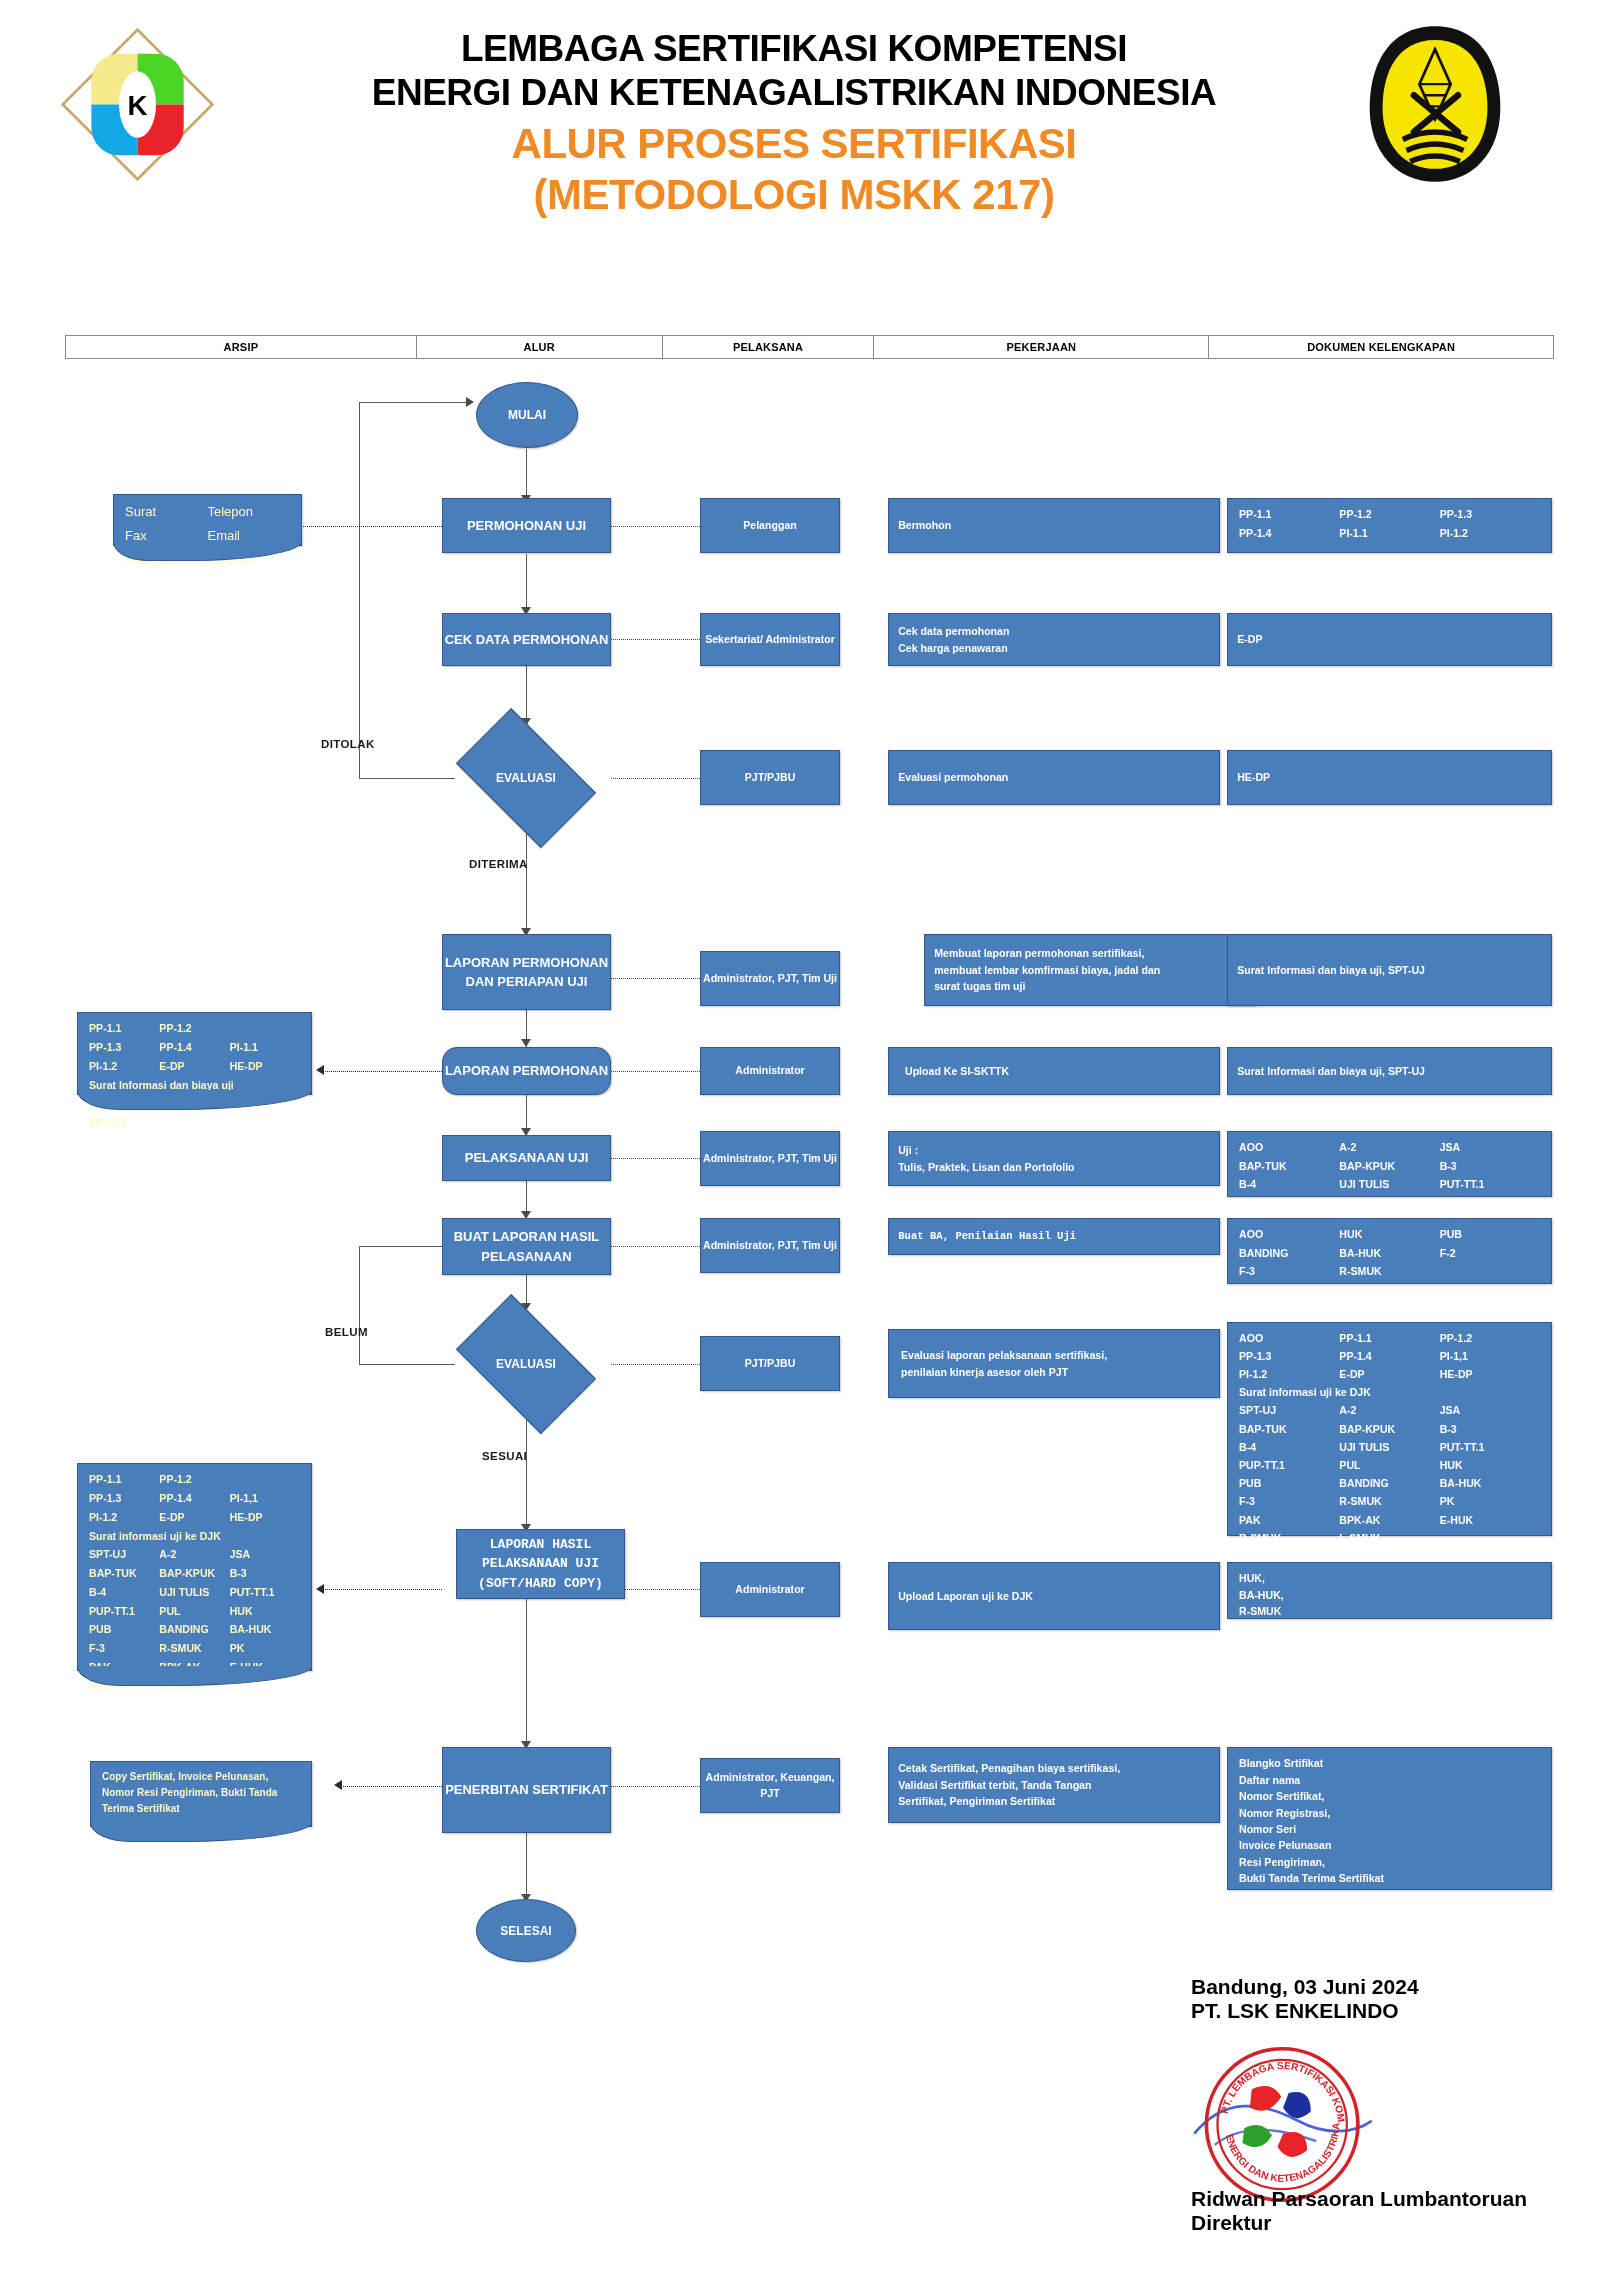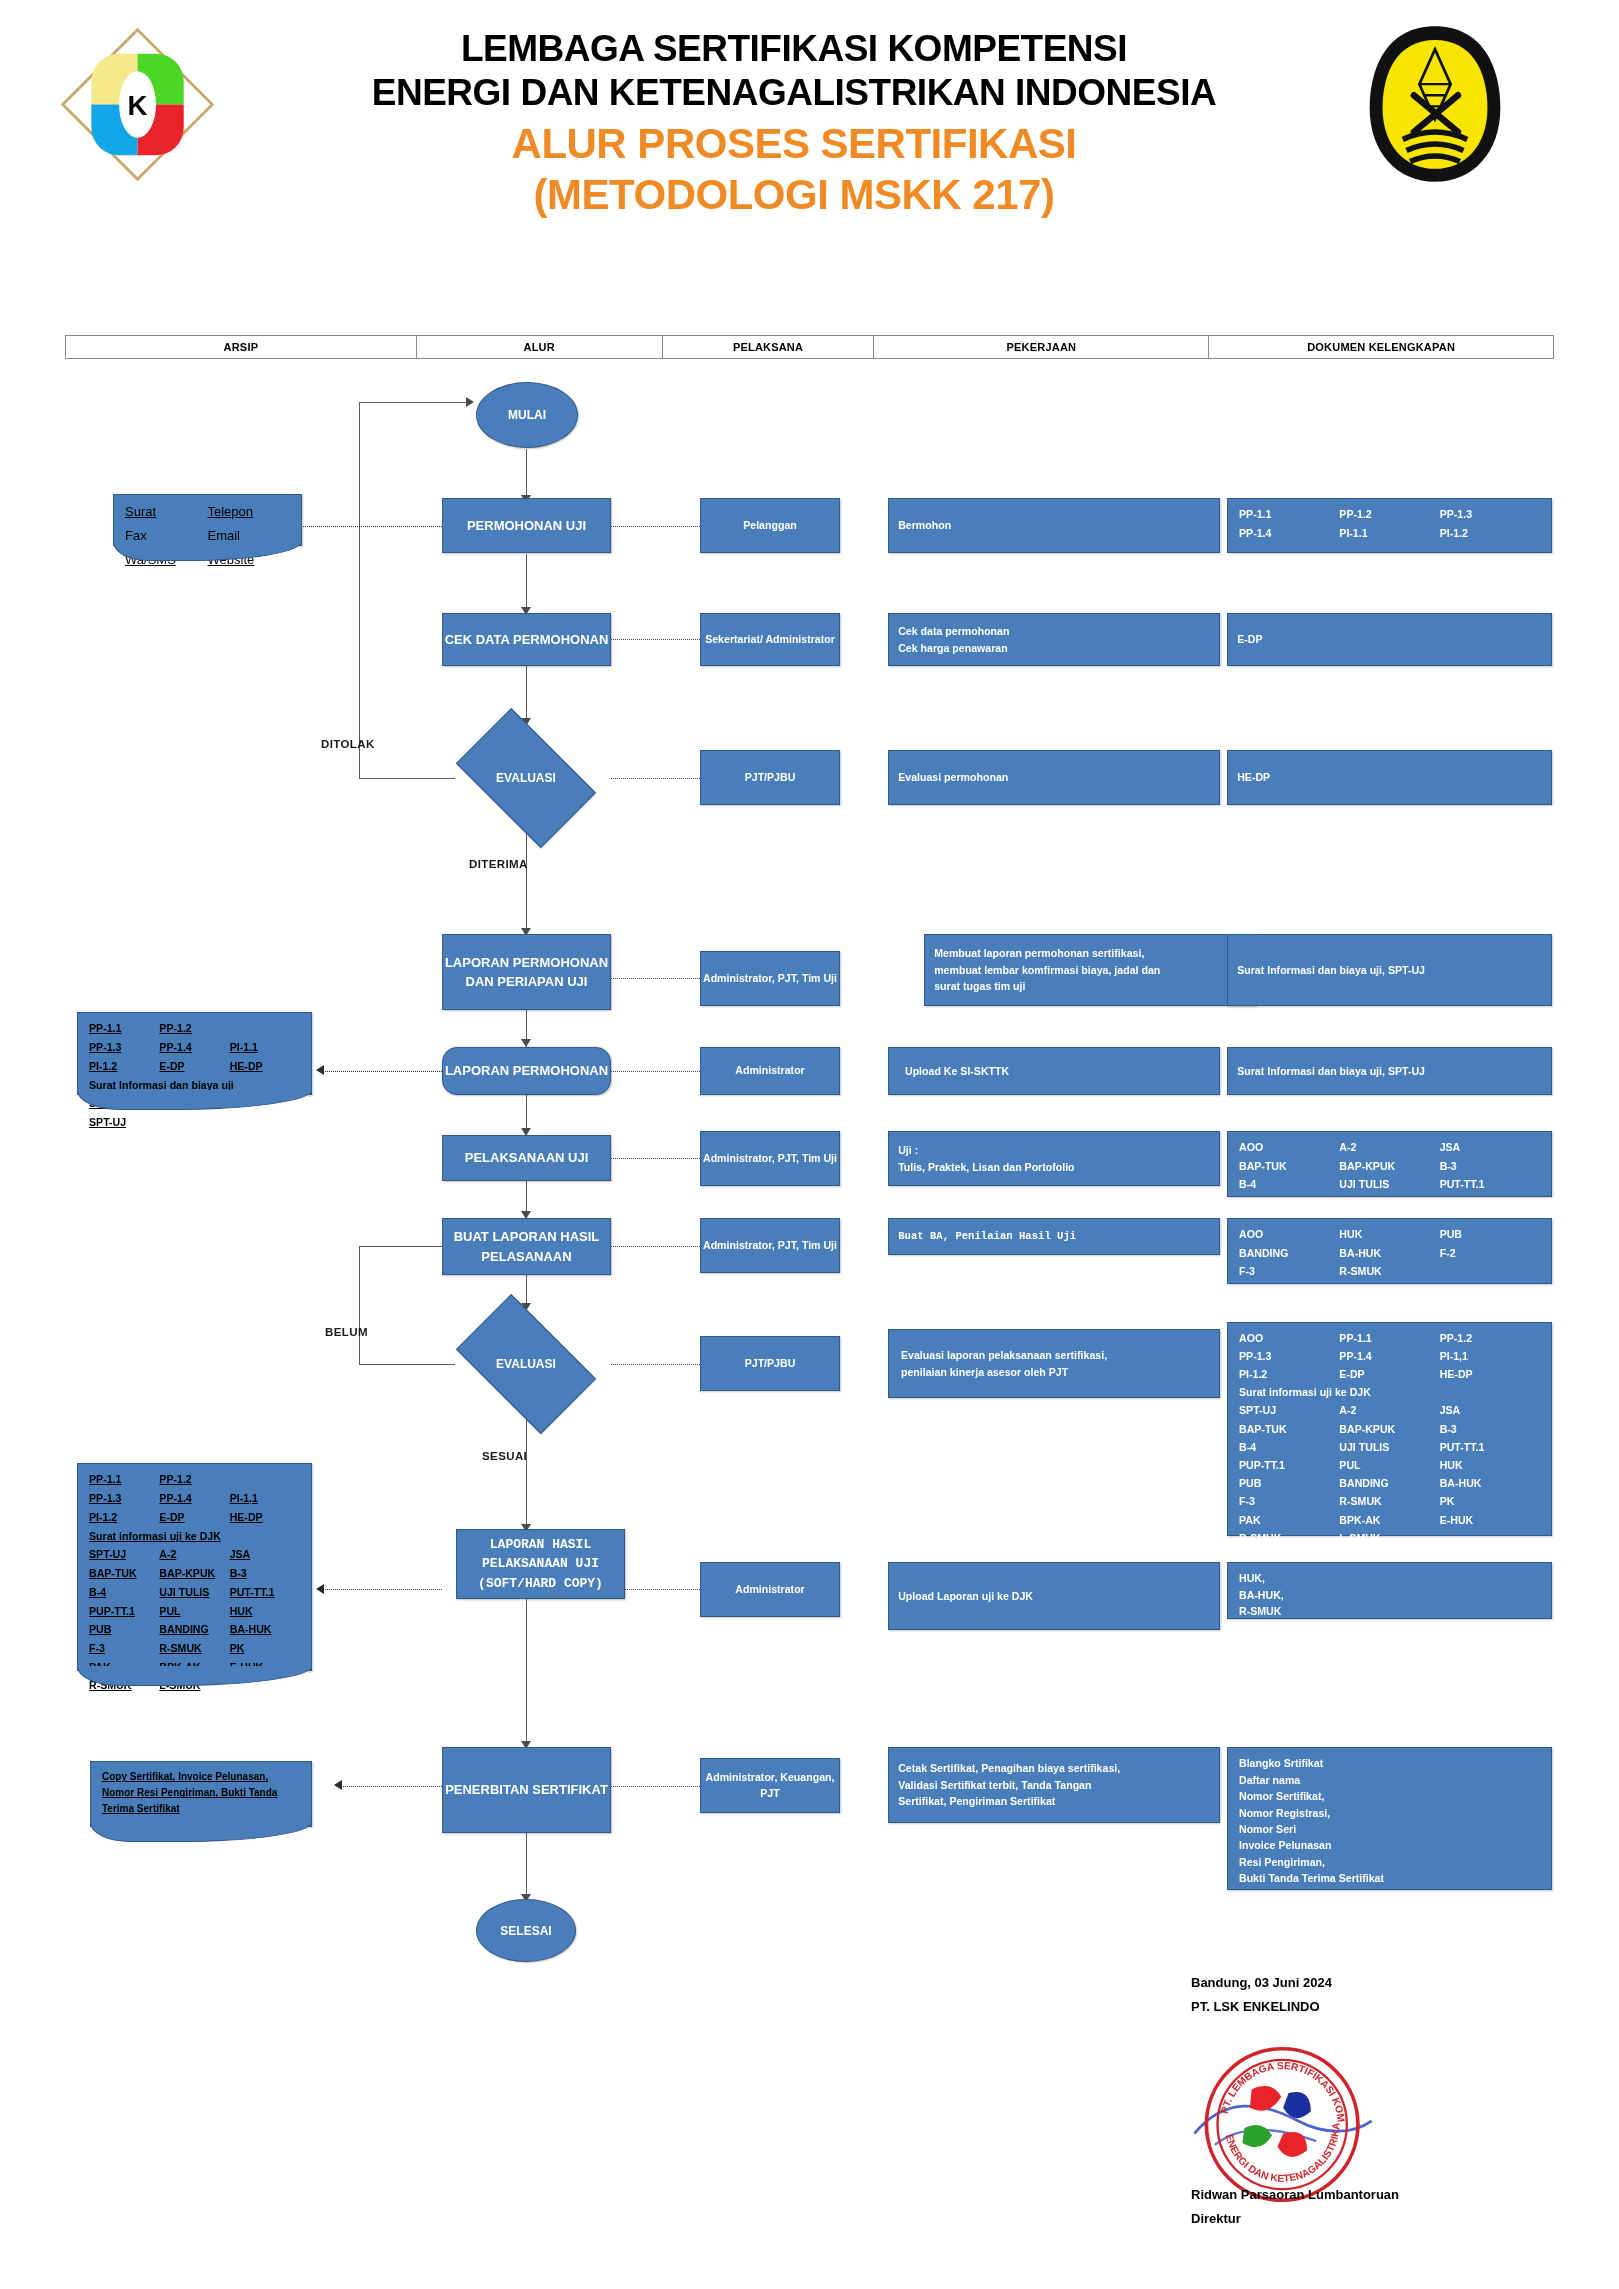--- a/index.html
+++ b/index.html
@@ -117,26 +117,25 @@
   }
   .sidebox.topleft {
     display:block; padding:7.4px 11px; text-align:left; line-height:1.55;
   }
 
   
   .docnote {
     position:absolute;
     background:#4A7EBB;
     border:0.9px solid #31598E;
-    color:#000000;
+    color:#fef9c3;
     font-size:10.6px; font-weight:bold;
     line-height:1.6;
     padding:7.4px 11px;
     box-shadow:0.9px 0.9px 1.8px rgba(0,0,0,0.22);
-    text-decoration:underline;
   }
   .docnote::after {
     content:"";
     position:absolute; left:-0.9px; right:-0.9px; bottom:-15.7px;
     height:18.5px;
     background:#4A7EBB;
     border-left:0.9px solid #31598E;
     border-right:0.9px solid #31598E;
     border-bottom:0.9px solid #31598E;
     border-radius:0 0 60% 18% / 0 0 100% 100%;
@@ -169,21 +168,21 @@
 
   .flowlabel {
     position:absolute;
     font-size:11.5px; font-weight:bold; color:#1a1a1a;
     letter-spacing:0.4px;
     white-space:nowrap;
   }
 
   
   #signature { position:absolute; left:1191px; top:1975px; width:388px; }
-  .sig-line { font-size:13px; font-weight:bold; color:#000; white-space:nowrap; }
+  .sig-line { font-size:21px; font-weight:bold; color:#000; white-space:nowrap; }
   #sig-place { position:absolute; left:0; top:0; }
   #sig-company { position:absolute; left:0; top:24px; }
   #sig-name { position:absolute; left:0; top:212px; }
   #sig-role { position:absolute; left:0; top:236px; }
   #stamp { position:absolute; left:-3.7px; top:57px; width:194px; height:185px; }
 </style>
 </head>
 <body>
 
 <div id="header">

